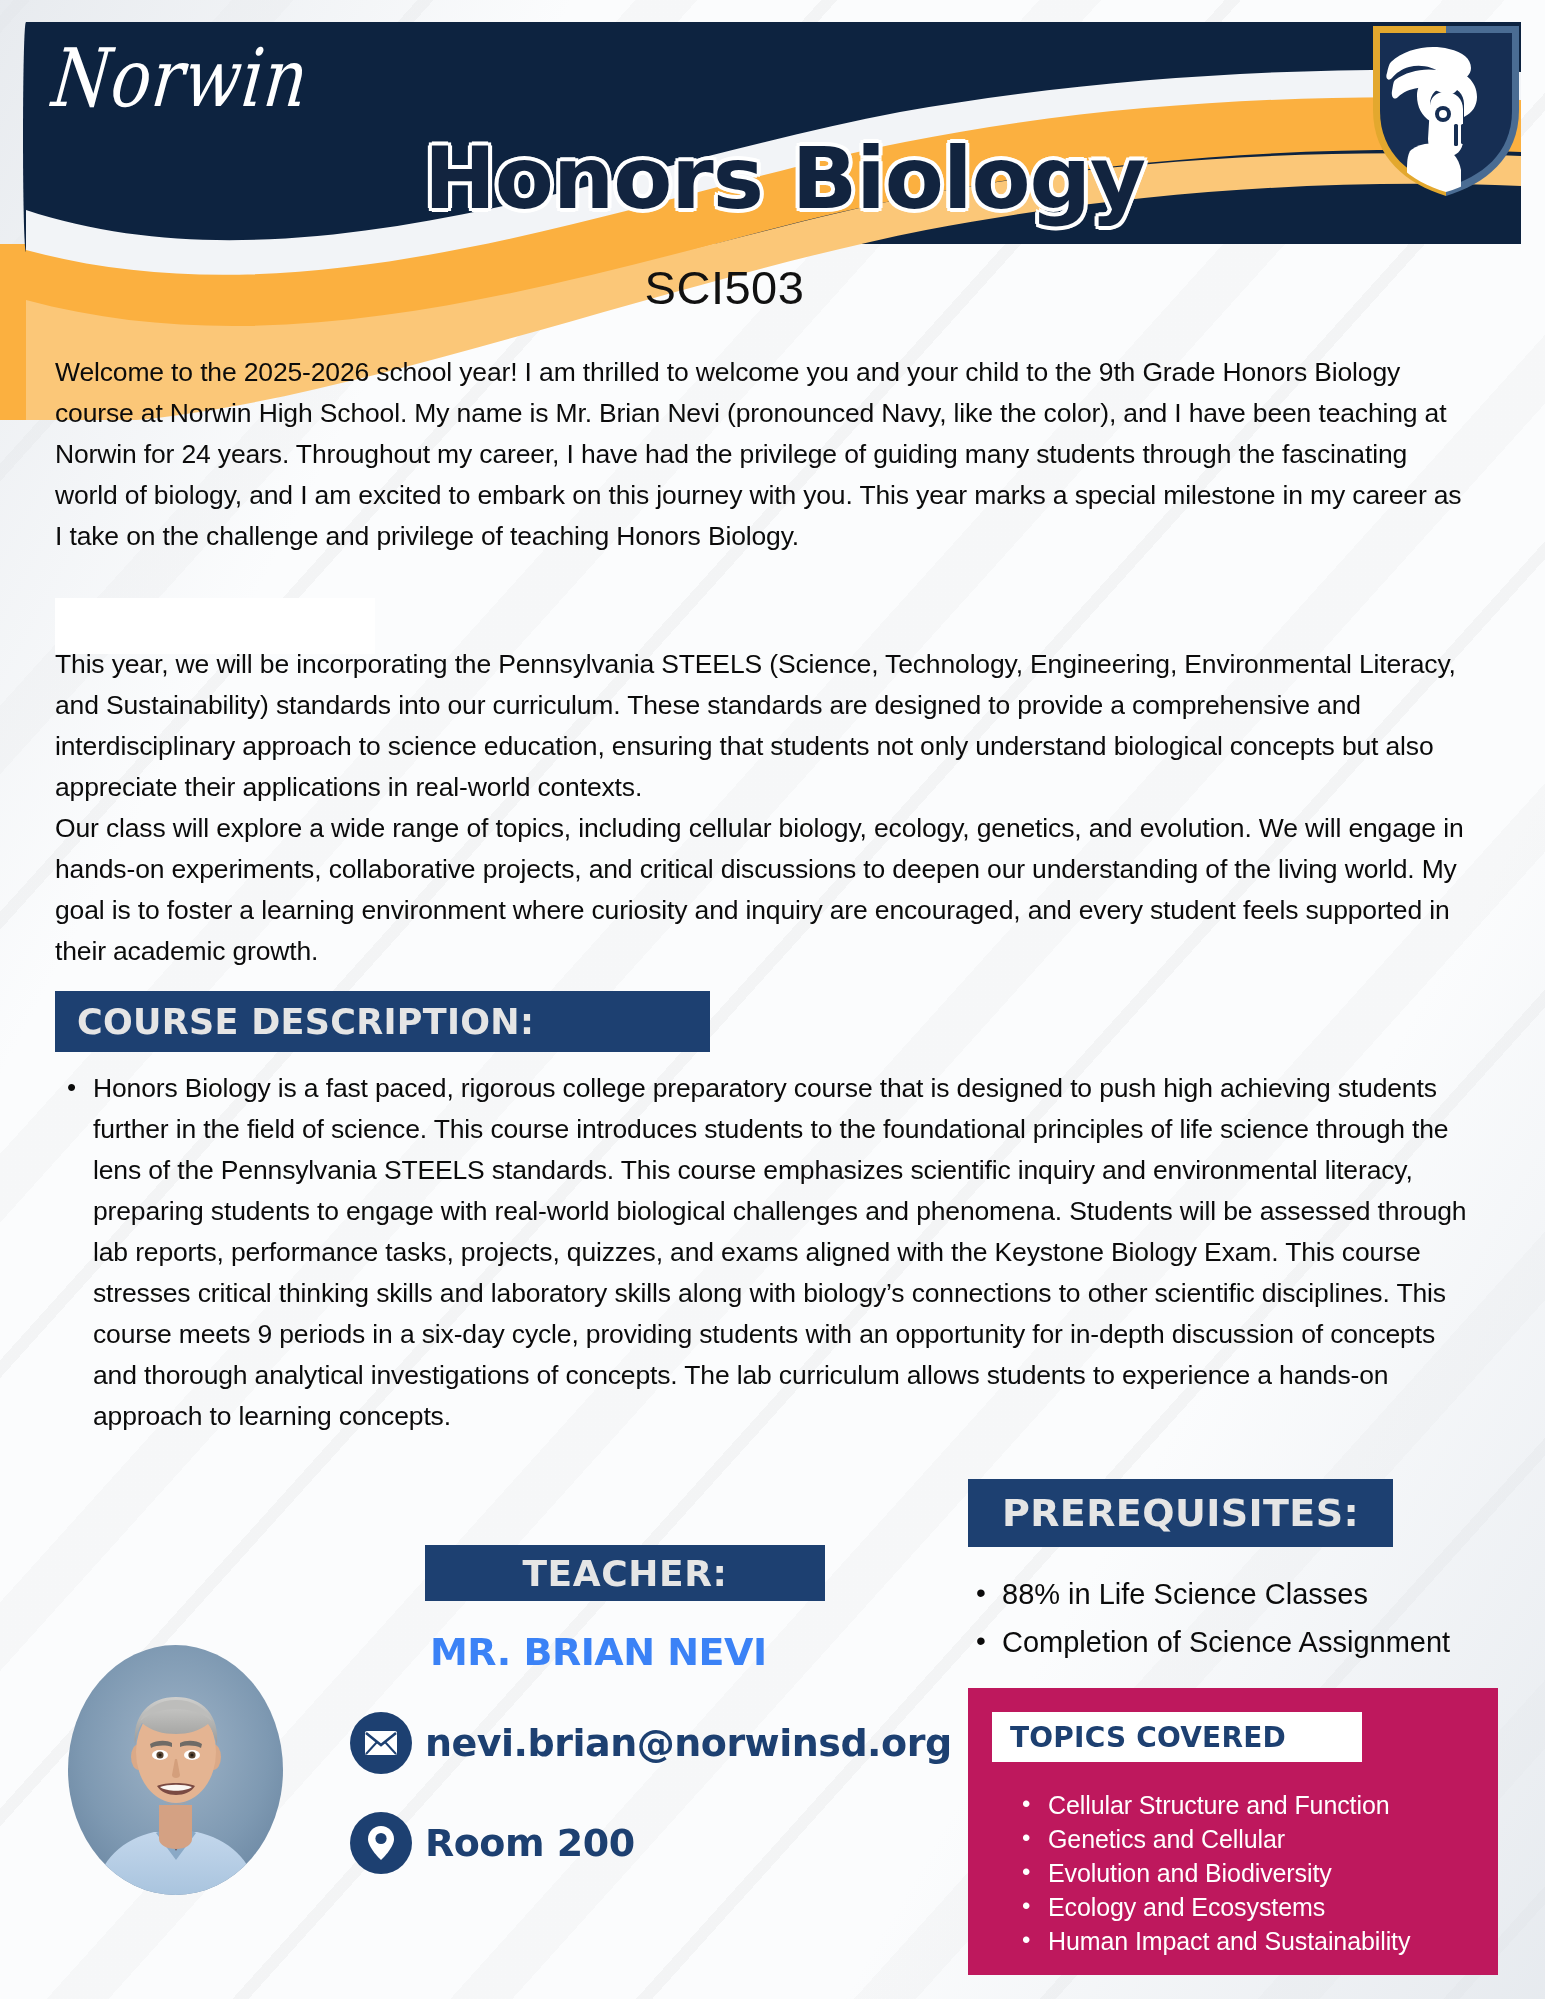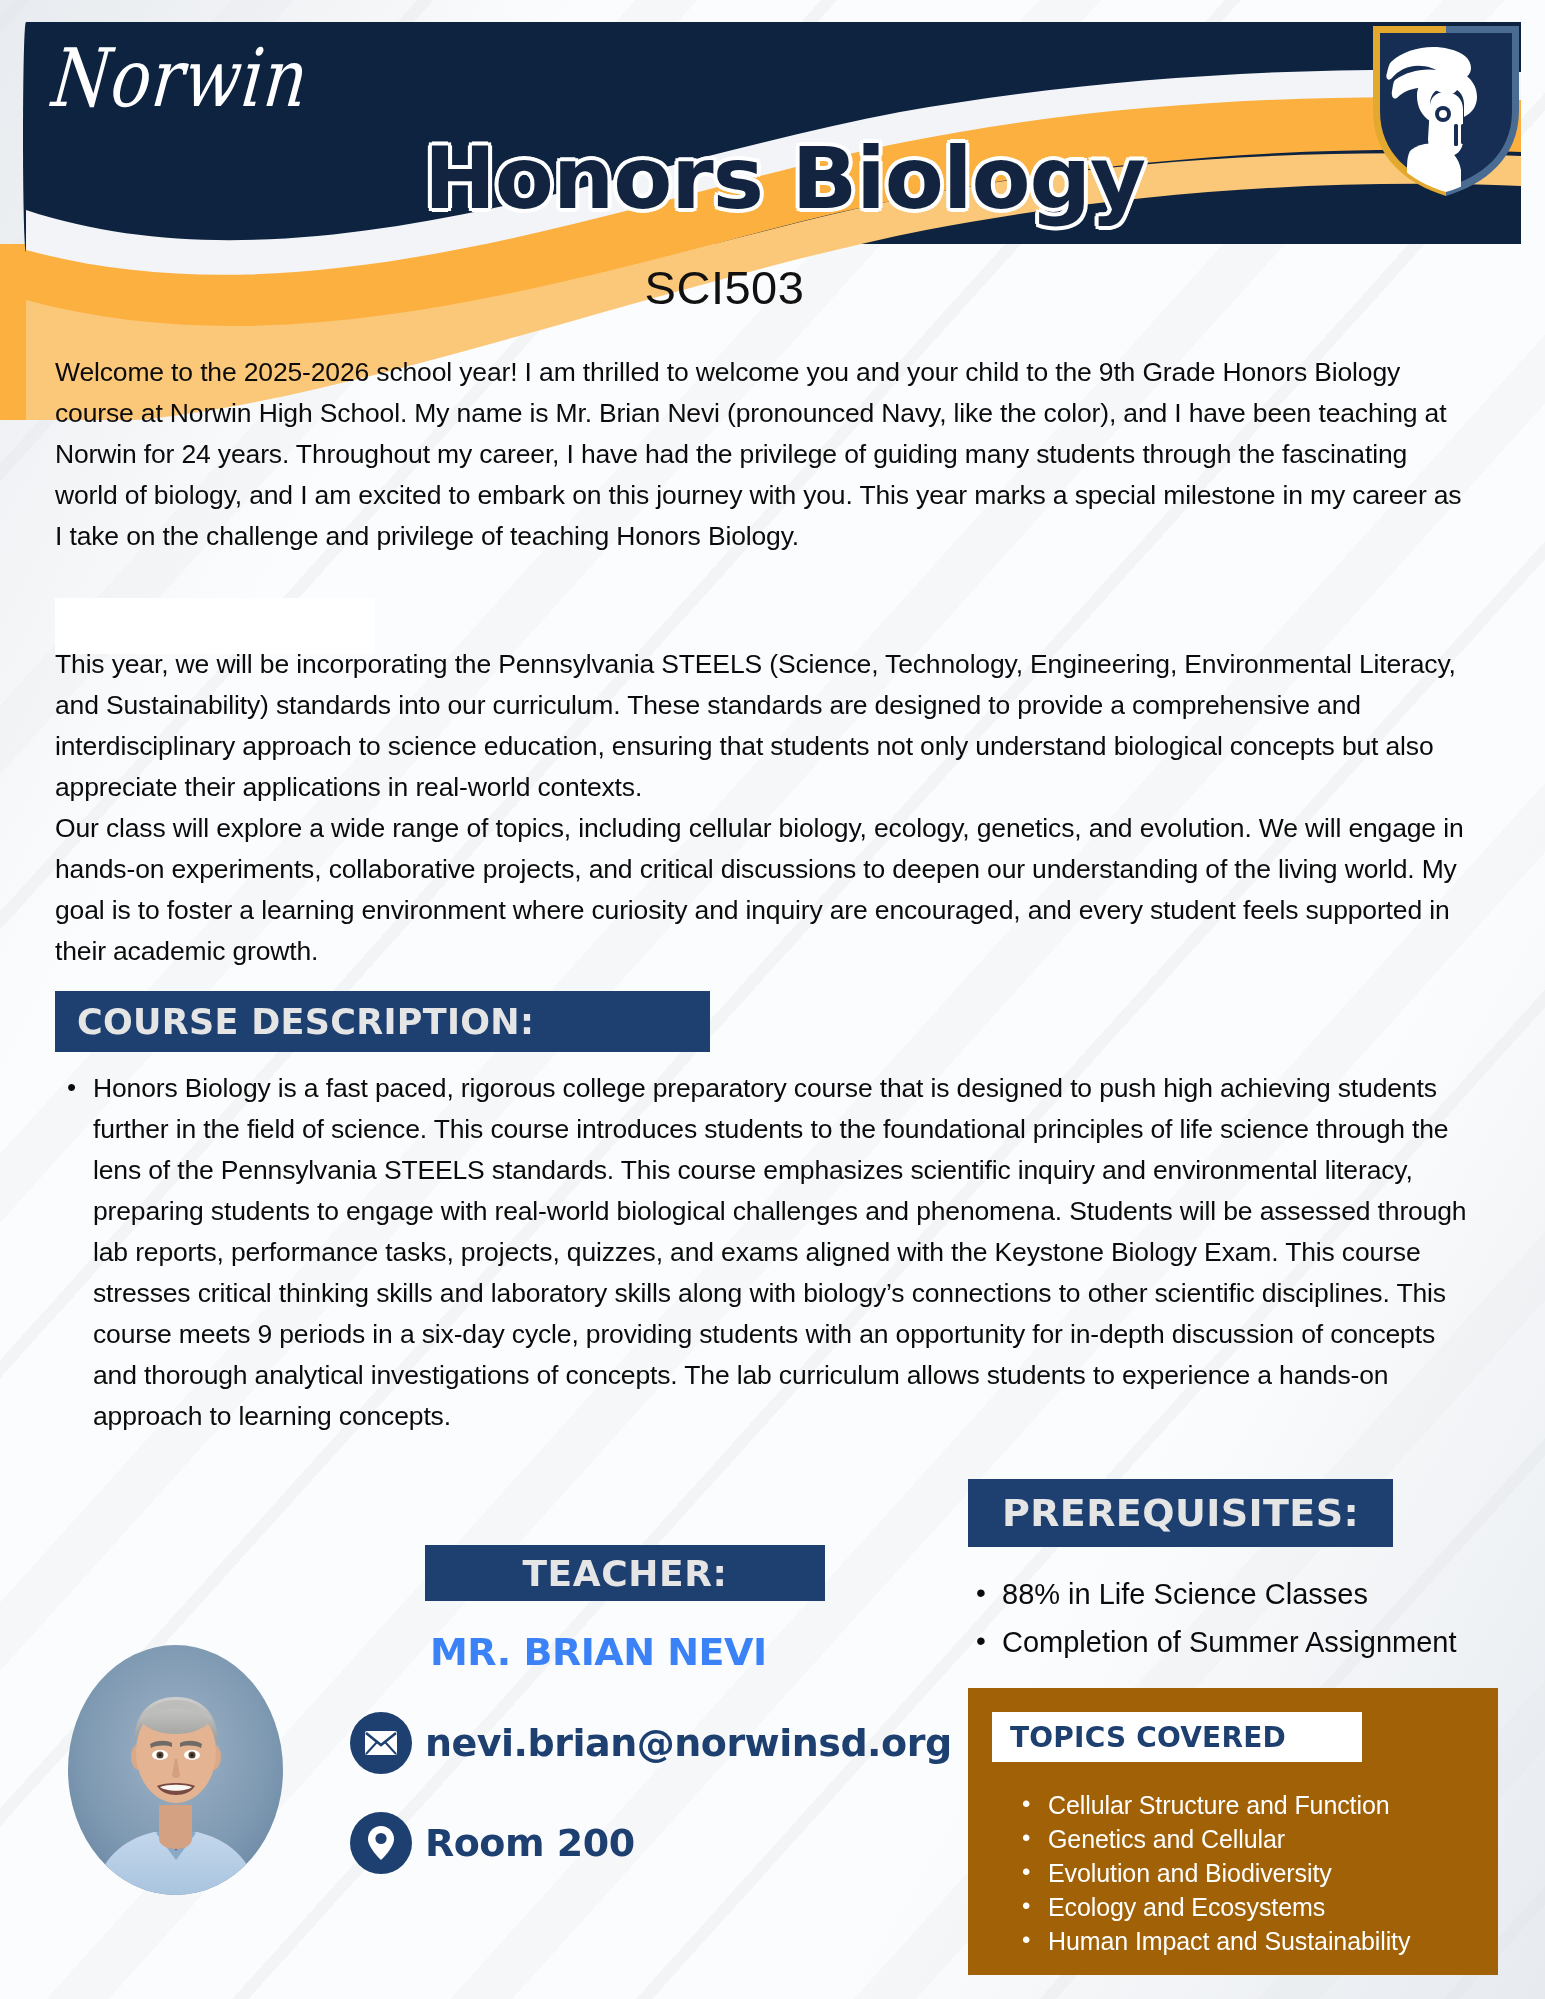--- a/index.html
+++ b/index.html
@@ -320,21 +320,21 @@
     font-size: 28px;
   }
 
   
   .topics-box {
     position: absolute;
     left: 968px;
     top: 1688px;
     width: 530px;
     height: 287px;
-    background: #a16207;
+    background: #be185d;
   }
   .topics-title {
     position: absolute;
     left: 24px;
     top: 24px;
     width: 370px;
     height: 50px;
     background: #ffffff;
     color: #1d4071;
     font-family: "DejaVu Sans", sans-serif;
@@ -522,21 +522,21 @@
         <path d="M14,1 C21.2,1 27,6.8 27,14 C27,23 14,35 14,35 C14,35 1,23 1,14 C1,6.8 6.8,1 14,1 Z" fill="#ffffff"></path>
         <circle cx="14" cy="13.5" r="5.6" fill="#1d4071"></circle>
       </svg>
     </span>
     <span class="contact-text">Room 200</span>
   </div>
 
   <div class="banner banner-prereq">PREREQUISITES:</div>
   <ul class="prereq-list">
     <li>88% in Life Science Classes</li>
-    <li>Completion of Summer Assignment</li>
+    <li>Completion of Science Assignment</li>
   </ul>
 
   <div class="topics-box">
     <div class="topics-title">TOPICS COVERED</div>
     <ul class="topics-list">
       <li>Cellular Structure and Function</li>
       <li>Genetics and Cellular</li>
       <li>Evolution and Biodiversity</li>
       <li>Ecology and Ecosystems</li>
       <li>Human Impact and Sustainability</li>

